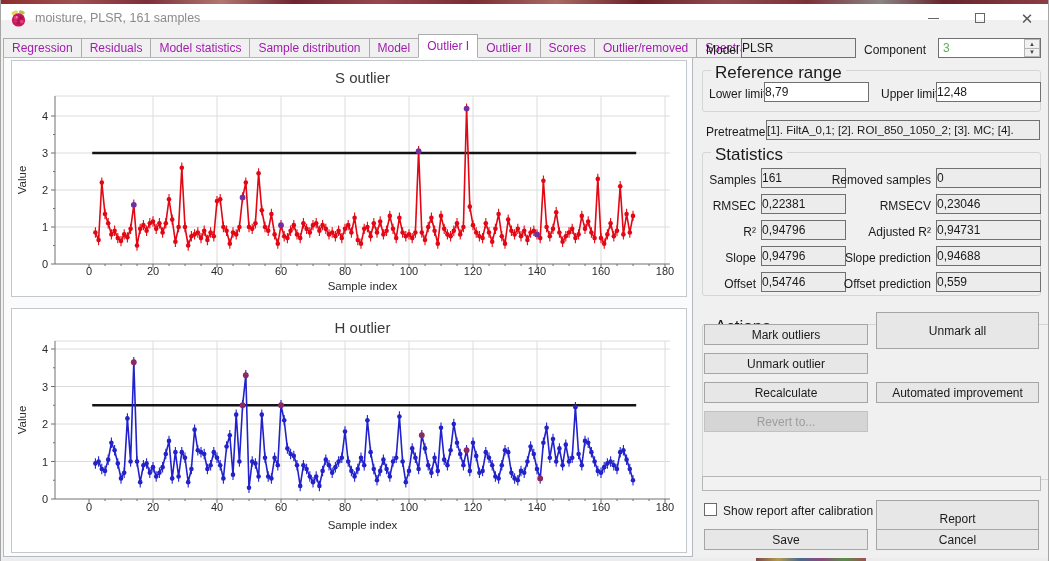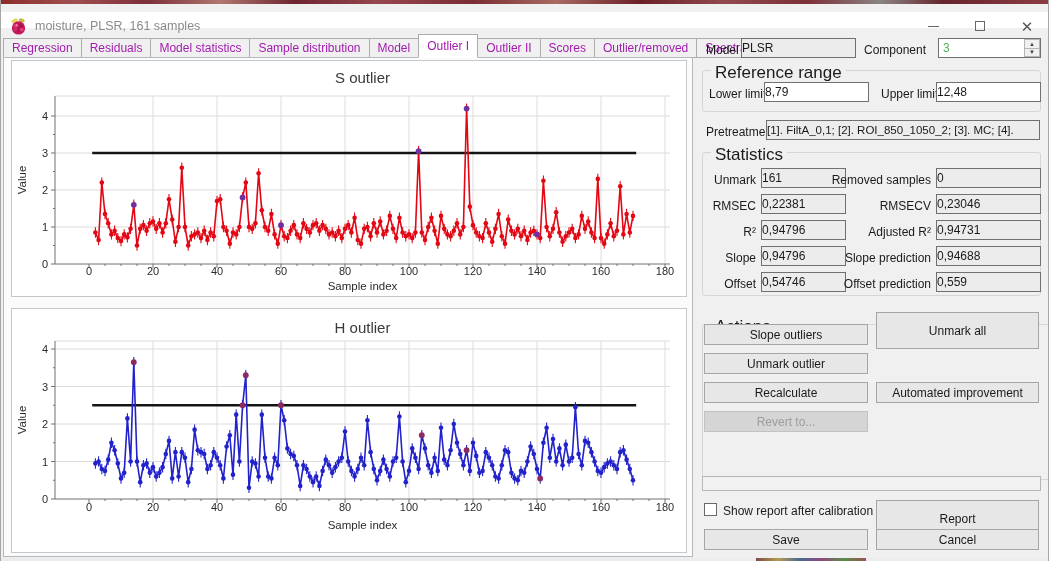--- a/index.html
+++ b/index.html
@@ -5,21 +5,21 @@
   html,body{margin:0;padding:0;background:#e8e8e8;}
   *{box-sizing:border-box;}
   .window{position:relative;width:1049px;height:561px;background:#f0f0f0;overflow:hidden;
     font-family:"Liberation Sans",sans-serif;font-size:12px;color:#1a1a1a;
     border-left:1px solid #a6a6a6;border-right:1px solid #a6a6a6;}
   .backdrop-top{position:absolute;left:0;top:0;width:100%;height:4px;
     background:linear-gradient(90deg,#8d2d2d 0%,#a05050 7%,#7d2f3a 14%,#b0776f 21%,#6e2430 28%,#95474d 36%,#7a2d33 45%,#a86a62 53%,#6b2028 61%,#904a4e 69%,#7c3037 77%,#8a8484 84%,#66242c 90%,#8d3d44 100%);}
   .backdrop-bottom{position:absolute;left:0;bottom:0;width:100%;height:3px;background:#ececec;}
   .backdrop-bottom .spectra-bits{position:absolute;left:755px;top:0;width:110px;height:3px;
     background:linear-gradient(90deg,#7d4a4a,#b49a50,#4a6a8d,#8d4a7d,#5a8d4a,#a05050);}
-  .titlebar{position:absolute;left:0;top:12px;width:100%;height:16px;background:#ffffff;}
+  .titlebar{position:absolute;left:0;top:4px;width:100%;height:16px;background:#ffffff;}
   .title-text{position:absolute;left:34px;top:7px;font-size:12.5px;color:#8b8b8b;}
   .caption-btn{position:absolute;top:0;width:40px;height:28px;display:flex;align-items:center;justify-content:center;color:#555;cursor:default;}
   .glyph-min{width:11px;height:1px;background:#666;display:block;}
   .glyph-max{width:10px;height:10px;border:1px solid #666;display:block;}
   .glyph-close{font-size:15px;color:#555;line-height:1;}
   
   .tabstrip{position:absolute;left:2px;top:36px;display:flex;align-items:flex-end;height:22px;}
   .tab{height:20px;line-height:19px;padding:0 8px;background:#f0f0f0;border:1px solid #acacac;border-left:none;color:#a21caf;white-space:nowrap;}
   .tab:first-child{border-left:1px solid #acacac;}
   .tab.active{background:#ffffff;height:24px;line-height:23px;margin-left:-1px;border-left:1px solid #acacac;position:relative;z-index:3;border-bottom:1px solid #ffffff;}
@@ -958,21 +958,21 @@
   <span class="lbl" style="left:880px;top:87px">Upper limit</span>
   <input class="tb" style="left: 935px; top: 82px; width: 105px;" value="12,48">
 
   <span class="lbl" style="left:705px;top:125px">Pretreatments</span>
   <input class="tb ro" style="left: 765px; top: 120px; width: 274px; font-size: 11.5px;" readonly="" value="[1]. FiltA_0,1; [2]. ROI_850_1050_2; [3]. MC; [4].">
 
   <div class="gbox" style="left:701px;top:152px;width:339px;height:144px">
     <span class="legend">Statistics</span>
   </div>
   <div id="stats-rows">
-      <span class="lbl r" style="left:703px;top:173px;width:52px">Unmark</span>
+      <span class="lbl r" style="left:703px;top:173px;width:52px">Samples</span>
       <input class="tb ro" style="left: 760px; top: 168px; width: 85px;" readonly="" value="161">
       <span class="lbl r" style="left:820px;top:173px;width:110px">Removed samples</span>
       <input class="tb ro" style="left: 935px; top: 168px; width: 105px;" readonly="" value="0">
       <span class="lbl r" style="left:703px;top:199px;width:52px">RMSEC</span>
       <input class="tb ro" style="left: 760px; top: 194px; width: 85px;" readonly="" value="0,22381">
       <span class="lbl r" style="left:820px;top:199px;width:110px">RMSECV</span>
       <input class="tb ro" style="left: 935px; top: 194px; width: 105px;" readonly="" value="0,23046">
       <span class="lbl r" style="left:703px;top:225px;width:52px">R²</span>
       <input class="tb ro" style="left: 760px; top: 220px; width: 85px;" readonly="" value="0,94796">
       <span class="lbl r" style="left:820px;top:225px;width:110px">Adjusted R²</span>
@@ -983,21 +983,21 @@
       <input class="tb ro" style="left: 935px; top: 246px; width: 105px;" readonly="" value="0,94688">
       <span class="lbl r" style="left:703px;top:277px;width:52px">Offset</span>
       <input class="tb ro" style="left: 760px; top: 272px; width: 85px;" readonly="" value="0,54746">
       <span class="lbl r" style="left:820px;top:277px;width:110px">Offset prediction</span>
       <input class="tb ro" style="left: 935px; top: 272px; width: 105px;" readonly="" value="0,559">
     </div>
 
   <div class="gbox" style="left:701px;top:324px;width:393px;height:156px">
     <span class="legend">Actions</span>
   </div>
-  <div class="btn" style="left:703px;top:324px;width:164px;height:21px">Slope outliers</div>
+  <div class="btn" style="left:703px;top:324px;width:164px;height:21px">Mark outliers</div>
   <div class="btn" style="left:875px;top:312px;width:163px;height:37px">Unmark all</div>
   <div class="btn" style="left:703px;top:353px;width:164px;height:21px">Unmark outlier</div>
   <div class="btn" style="left:703px;top:382px;width:164px;height:21px">Recalculate</div>
   <div class="btn" style="left:875px;top:382px;width:163px;height:21px">Automated improvement</div>
   <div class="btn disabled" style="left:703px;top:411px;width:164px;height:21px">Revert to...</div>
 
   <div class="progressbar" style="left:701px;top:476px;width:339px;height:15px"></div>
 
   <div class="checkbox" style="left:703px;top:503px"></div>
   <span class="lbl" style="left:722px;top:504px">Show report after calibration</span>

